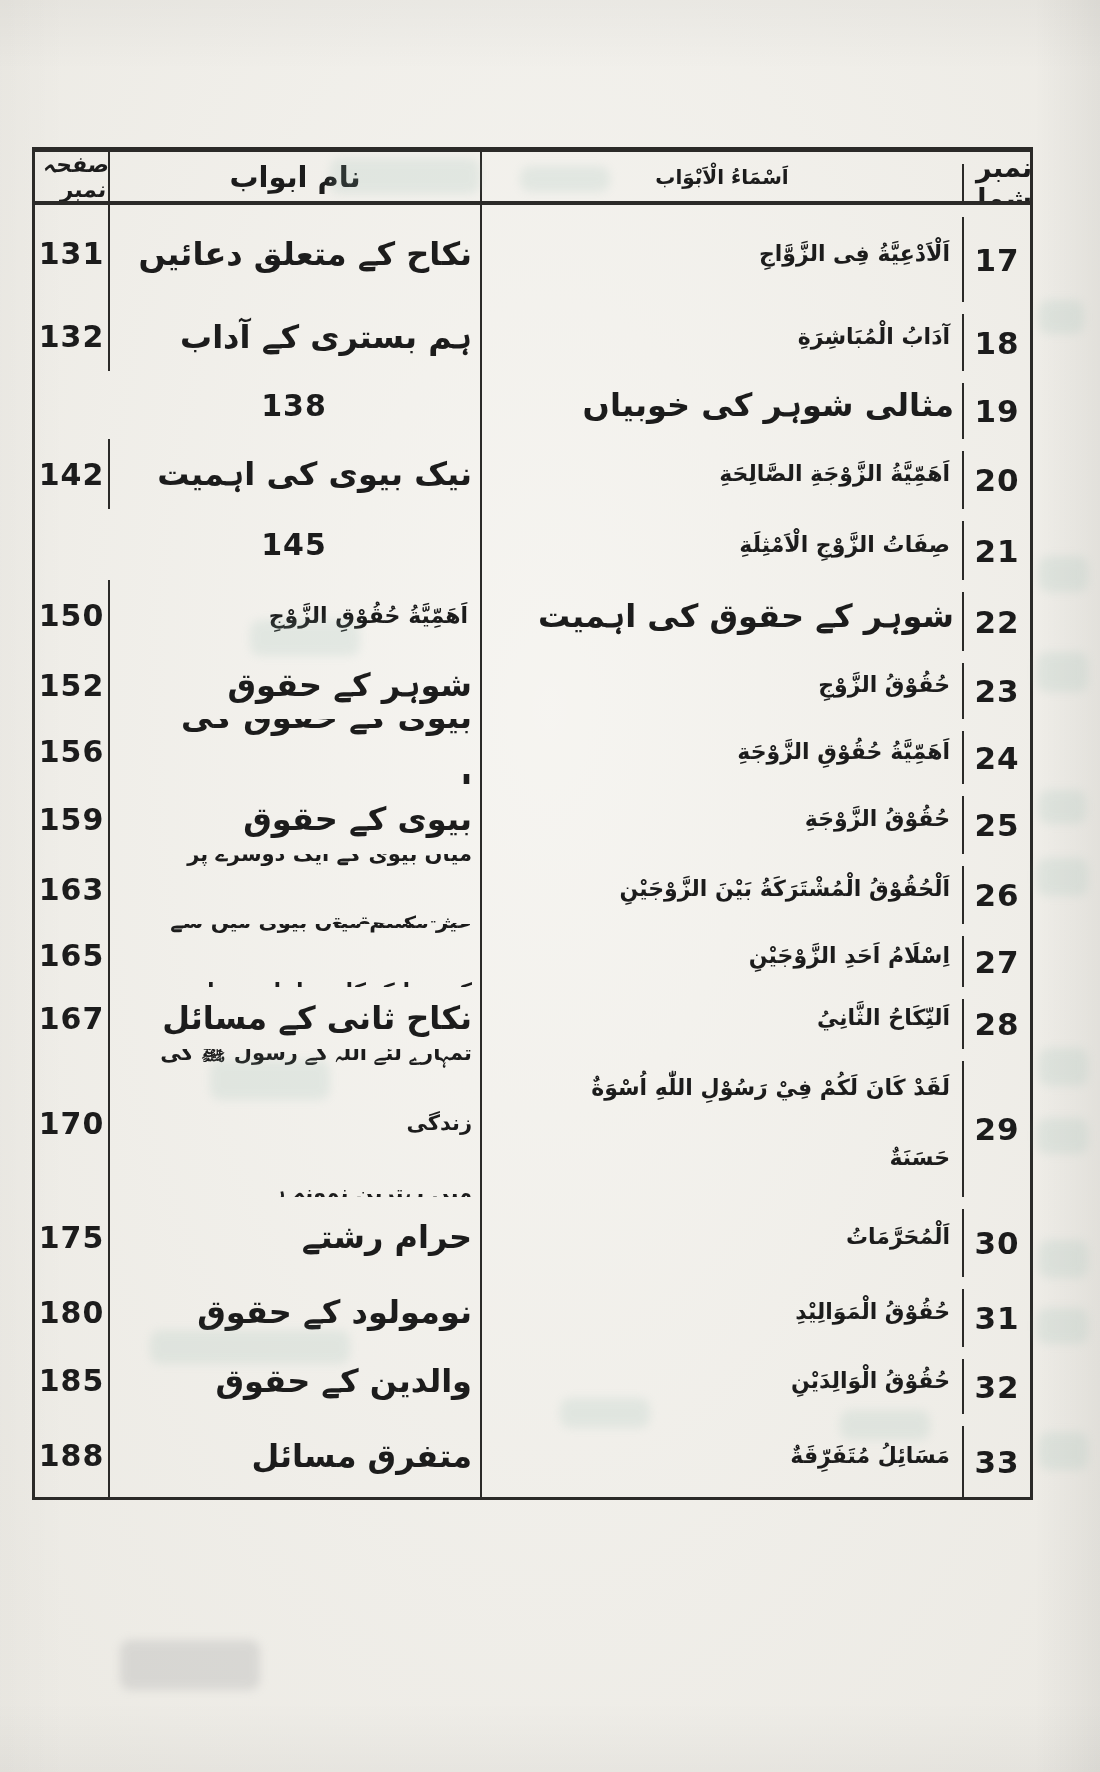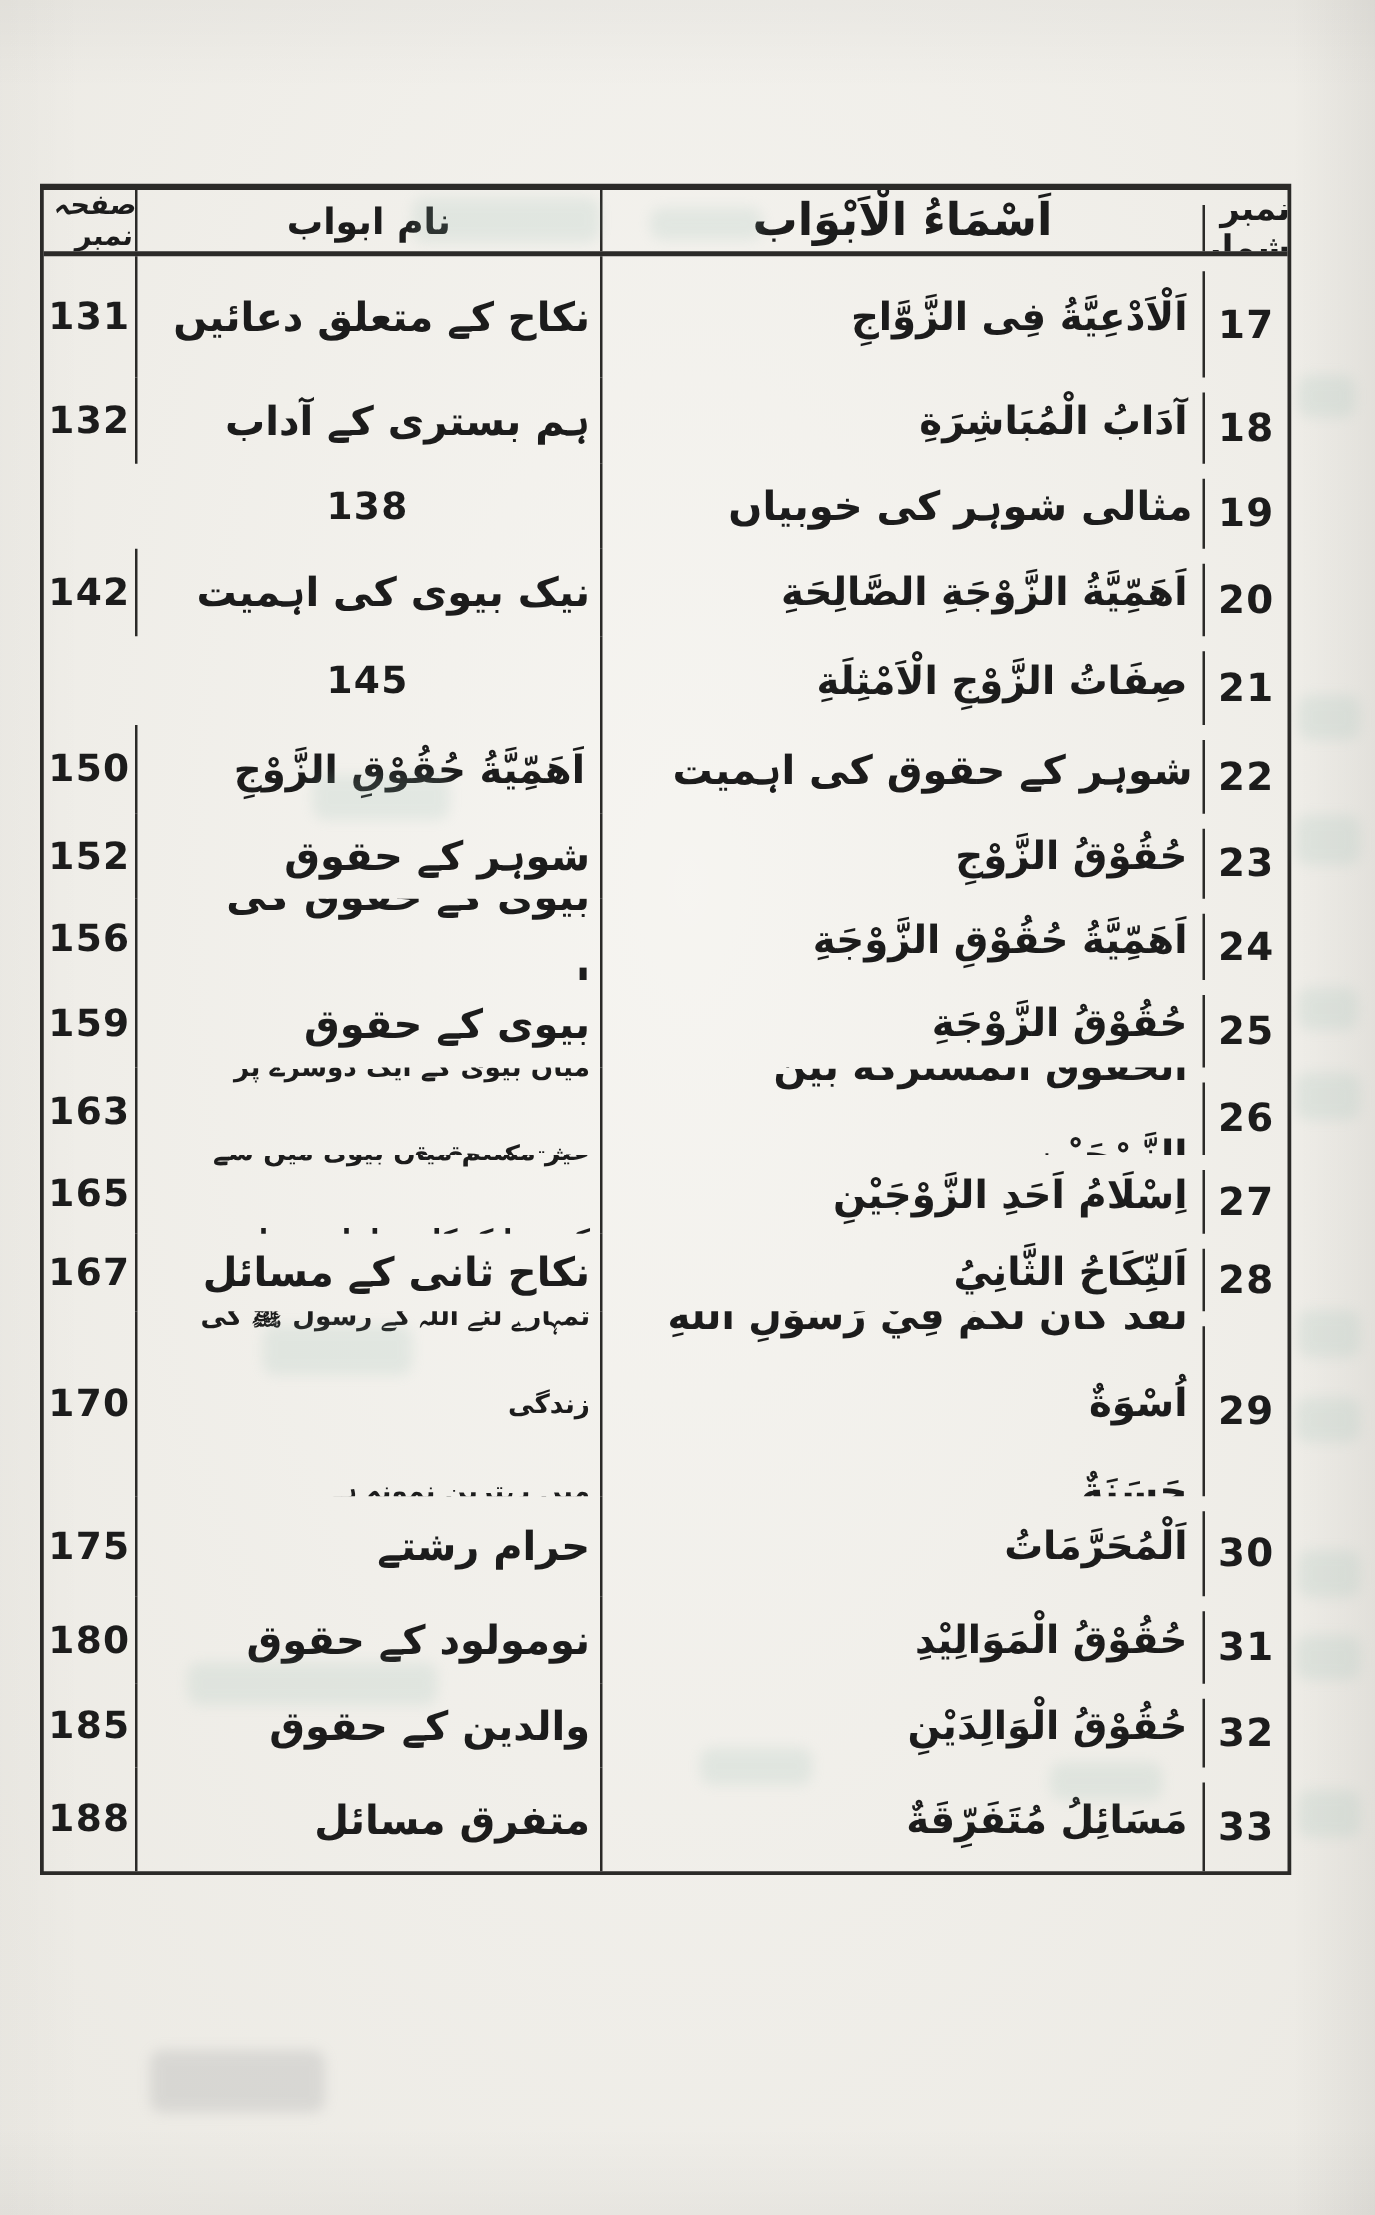--- a/index.html
+++ b/index.html
@@ -55,38 +55,38 @@
     overflow:hidden;
   }
   .cell:last-child{border-left:none;}
   .serial{
     justify-content:center;
     font-size:31px;font-weight:bold;letter-spacing:1px;margin-top:12px;
   }
   .arabic{
     justify-content:flex-start;
     padding-inline-start:12px;padding-inline-end:6px;
-    font-size:31px;font-weight:bold;line-height:70px;
+    font-size:22px;font-weight:bold;line-height:70px;
     text-align:right;
     padding-left:44px;
   }
   .urdu{
     justify-content:flex-start;
     padding-inline-start:8px;padding-inline-end:6px;
     font-size:32px;font-weight:bold;line-height:70px;
     text-align:right;
   }
   .urdu.tight{font-size:21px;}
   .pagenum{
     justify-content:center;
     font-size:30px;font-weight:bold;letter-spacing:1px;
   }
   
   .thead .serial{font-size:27px;}
-  .thead .arabic{justify-content:center;padding:0;font-size:36px;line-height:normal;}
+  .thead .arabic{justify-content:center;padding:0;font-size:20px;line-height:normal;}
   .thead .urdu{justify-content:center;padding:0;font-size:29px;line-height:normal;}
   .thead .pagenum{font-size:22px;transform:skewX(-6deg);}
 </style>
 </head>
 <body>
 
 <div class="scan-shade"></div>
 
 <div class="toc-table">
   <div class="trow thead">

